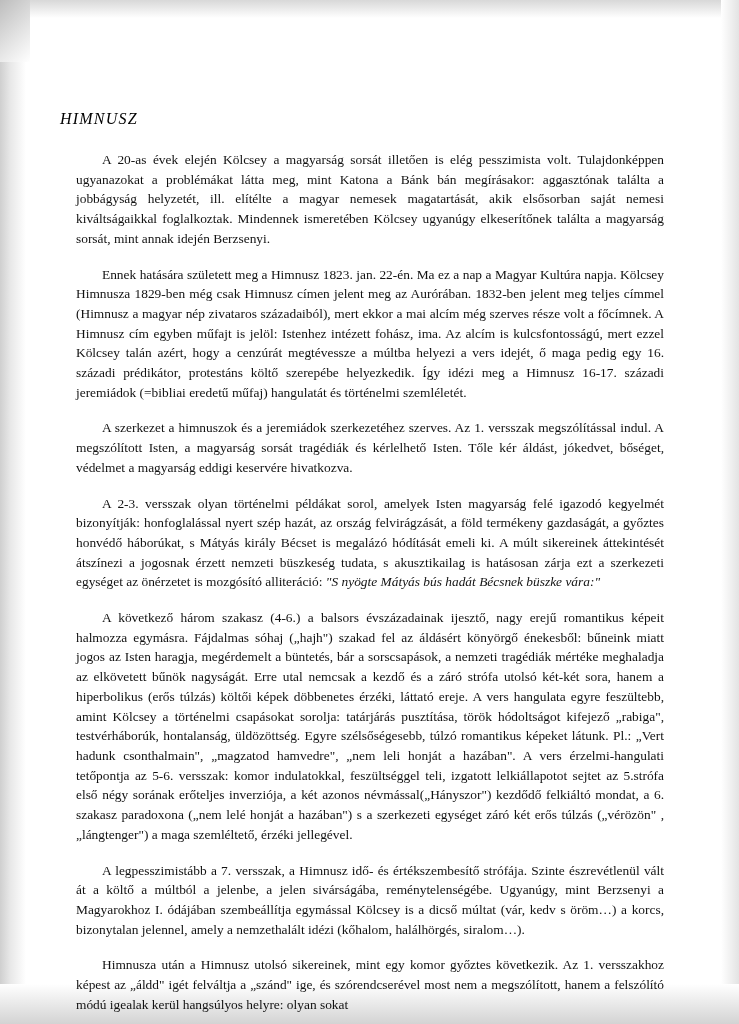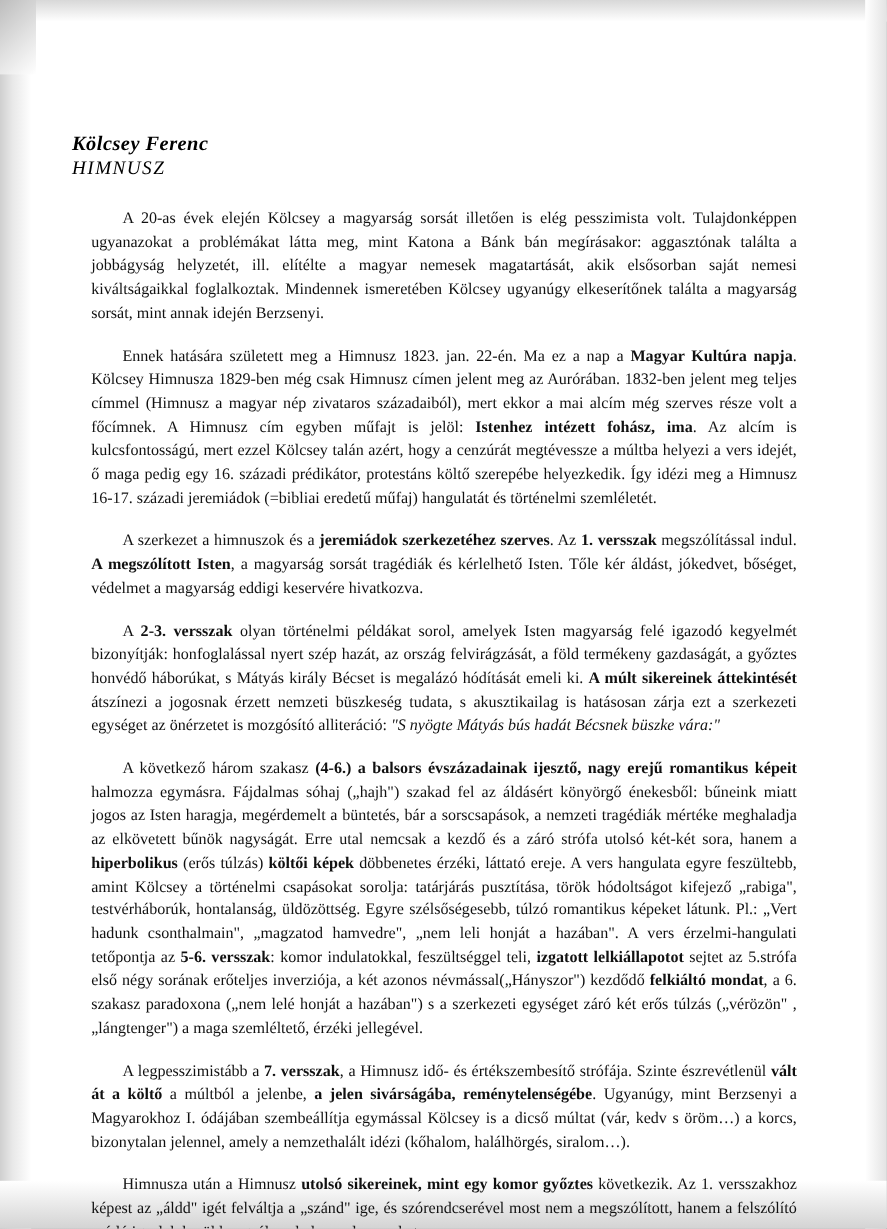--- a/index.html
+++ b/index.html
@@ -77,35 +77,34 @@
   }
 
   .body-text p {
     margin: 16px;
     font-size: 13.4px;
     line-height: 1.47;
     text-align: justify;
     text-indent: 26px;
     color: #111;
   }
-  b { font-weight: bold; }
+  b { font-weight: normal; }
   i { font-style: italic; }
 </style>
 </head>
 <body>
 
 <div class="page">
   <div class="scan-shade-left"></div>
   <div class="scan-shade-top"></div>
   <div class="scan-shade-right"></div>
   <div class="scan-shade-bottom"></div>
   <div class="corner-fold"></div>
 
   <div class="content">
-    <div class="author">Kölcsey Ferenc</div>
     <div class="title">HIMNUSZ</div>
     <div class="body-text">
         <p><span>A 20-as évek elején Kölcsey a magyarság sorsát illetően is elég pesszimista volt. Tulajdonképpen ugyanazokat a problémákat látta meg, mint Katona a Bánk bán megírásakor: aggasztónak találta a jobbágyság helyzetét, ill. elítélte a magyar nemesek magatartását, akik elsősorban saját nemesi kiváltságaikkal foglalkoztak. Mindennek ismeretében Kölcsey ugyanúgy elkeserítőnek találta a magyarság sorsát, mint annak idején Berzsenyi.</span></p>
         <p><span>Ennek hatására született meg a Himnusz 1823. jan. 22-én. Ma ez a nap a </span><b>Magyar Kultúra napja</b><span>. Kölcsey Himnusza 1829-ben még csak Himnusz címen jelent meg az Aurórában. 1832-ben jelent meg teljes címmel (Himnusz a magyar nép zivataros századaiból), mert ekkor a mai alcím még szerves része volt a főcímnek. A Himnusz cím egyben műfajt is jelöl: </span><b>Istenhez intézett fohász, ima</b><span>. Az alcím is kulcsfontosságú, mert ezzel Kölcsey talán azért, hogy a cenzúrát megtévessze a múltba helyezi a vers idejét, ő maga pedig egy 16. századi prédikátor, protestáns költő szerepébe helyezkedik. Így idézi meg a Himnusz 16-17. századi jeremiádok (=bibliai eredetű műfaj) hangulatát és történelmi szemléletét.</span></p>
         <p><span>A szerkezet a himnuszok és a </span><b>jeremiádok szerkezetéhez szerves</b><span>. Az </span><b>1. versszak</b><span> megszólítással indul. </span><b>A megszólított Isten</b><span>, a magyarság sorsát tragédiák és kérlelhető Isten. Tőle kér áldást, jókedvet, bőséget, védelmet a magyarság eddigi keservére hivatkozva.</span></p>
         <p><span>A </span><b>2-3. versszak</b><span> olyan történelmi példákat sorol, amelyek Isten magyarság felé igazodó kegyelmét bizonyítják: honfoglalással nyert szép hazát, az ország felvirágzását, a föld termékeny gazdaságát, a győztes honvédő háborúkat, s Mátyás király Bécset is megalázó hódítását emeli ki. </span><b>A múlt sikereinek áttekintését</b><span> átszínezi a jogosnak érzett nemzeti büszkeség tudata, s akusztikailag is hatásosan zárja ezt a szerkezeti egységet az önérzetet is mozgósító alliteráció: </span><i>"S nyögte Mátyás bús hadát Bécsnek büszke vára:"</i></p>
         <p><span>A következő három szakasz </span><b>(4-6.) a balsors évszázadainak ijesztő, nagy erejű romantikus képeit</b><span> halmozza egymásra. Fájdalmas sóhaj („hajh") szakad fel az áldásért könyörgő énekesből: bűneink miatt jogos az Isten haragja, megérdemelt a büntetés, bár a sorscsapások, a nemzeti tragédiák mértéke meghaladja az elkövetett bűnök nagyságát. Erre utal nemcsak a kezdő és a záró strófa utolsó két-két sora, hanem a </span><b>hiperbolikus</b><span> (erős túlzás) </span><b>költői képek</b><span> döbbenetes érzéki, láttató ereje. A vers hangulata egyre feszültebb, amint Kölcsey a történelmi csapásokat sorolja: tatárjárás pusztítása, török hódoltságot kifejező „rabiga", testvérháborúk, hontalanság, üldözöttség. Egyre szélsőségesebb, túlzó romantikus képeket látunk. Pl.: „Vert hadunk csonthalmain", „magzatod hamvedre", „nem leli honját a hazában". A vers érzelmi-hangulati tetőpontja az </span><b>5-6. versszak</b><span>: komor indulatokkal, feszültséggel teli, </span><b>izgatott lelkiállapotot</b><span> sejtet az 5.strófa első négy sorának erőteljes inverziója, a két azonos névmással(„Hányszor") kezdődő </span><b>felkiáltó mondat</b><span>, a 6. szakasz paradoxona („nem lelé honját a hazában") s a szerkezeti egységet záró két erős túlzás („vérözön" , „lángtenger") a maga szemléltető, érzéki jellegével.</span></p>
         <p><span>A legpesszimistább a </span><b>7. versszak</b><span>, a Himnusz idő- és értékszembesítő strófája. Szinte észrevétlenül </span><b>vált át a költő</b><span> a múltból a jelenbe, </span><b>a jelen sivárságába, reménytelenségébe</b><span>. Ugyanúgy, mint Berzsenyi a Magyarokhoz I. ódájában szembeállítja egymással Kölcsey is a dicső múltat (vár, kedv s öröm…) a korcs, bizonytalan jelennel, amely a nemzethalált idézi (kőhalom, halálhörgés, siralom…).</span></p>
         <p><span>Himnusza után a Himnusz </span><b>utolsó sikereinek</b><b>, mint egy komor győztes</b><span> következik. Az 1. versszakhoz képest az „áldd" igét felváltja a „szánd" ige, és szórendcserével most nem a megszólított, hanem a felszólító módú igealak kerül hangsúlyos helyre: olyan sokat</span></p>
       </div>

